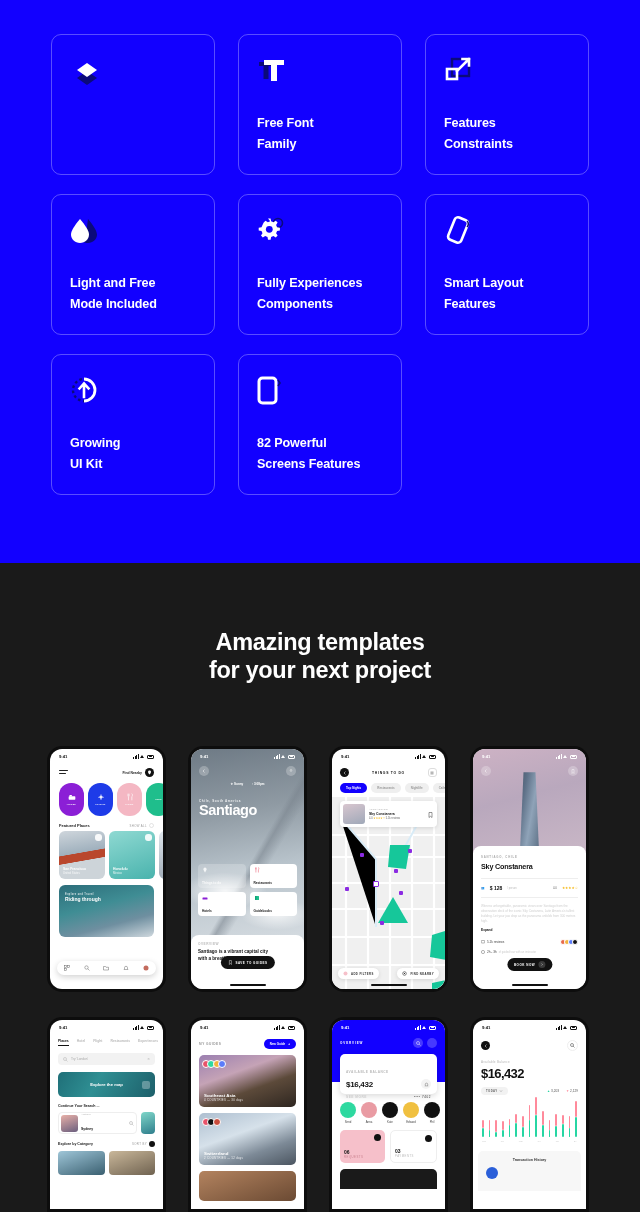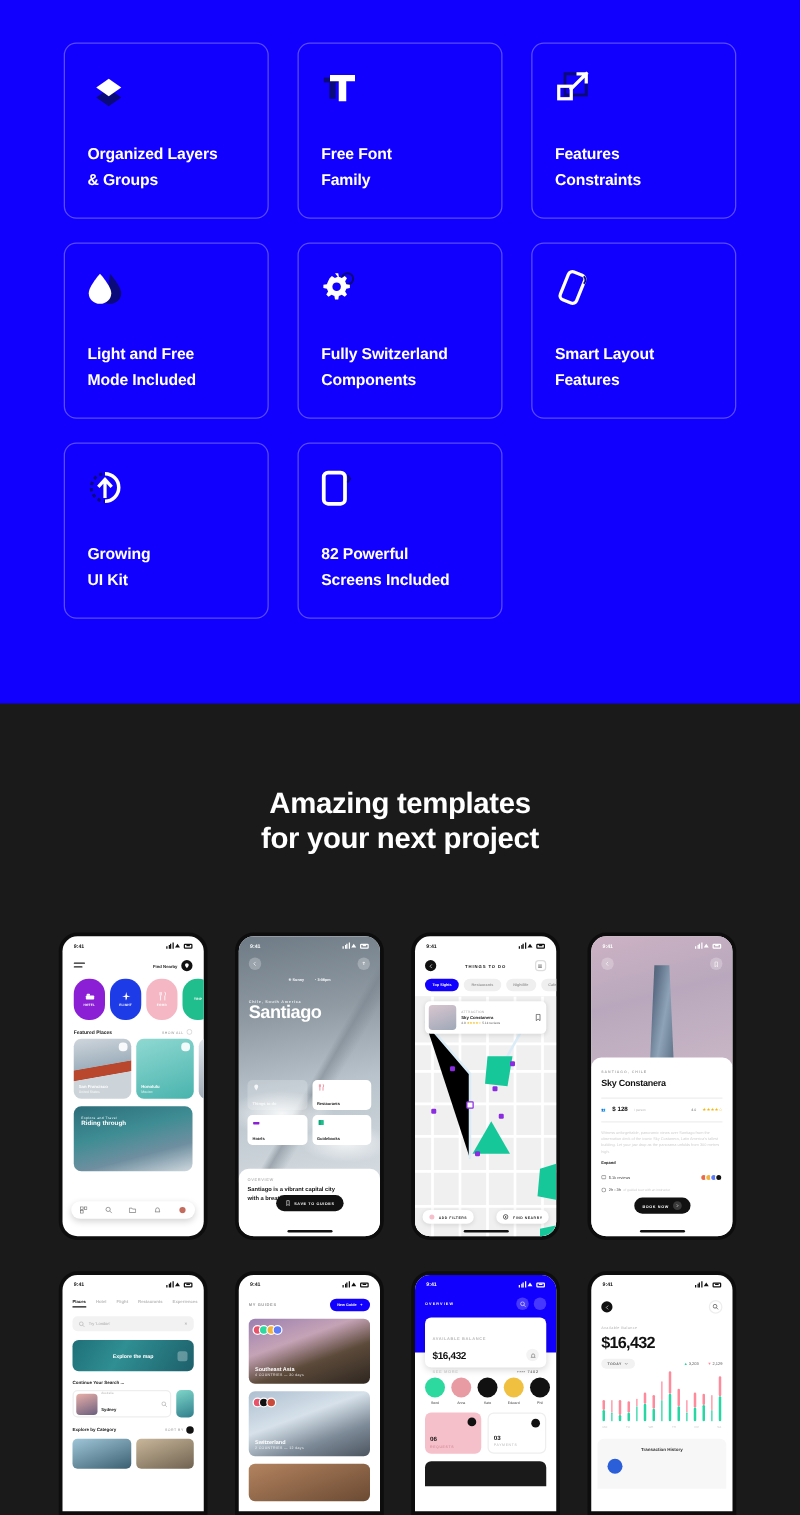--- a/index.html
+++ b/index.html
@@ -282,24 +282,20 @@
 <section class="features-section">
   <div class="features-grid">
 
     <div class="feature-card">
       <span class="fc-icon">
         <svg width="34" height="34" viewBox="0 0 34 34">
           <path d="M17 14 L27 21 L17 28 L7 21 Z" fill="#0b0a7a"></path>
           <path d="M17 6 L27 13 L17 20 L7 13 Z" fill="#fff"></path>
         </svg>
       </span>
-      <div class="fc-text">
-        <span>Organized Layers</span><br>
-        <span>&amp; Groups</span>
-      </div>
     </div>
 
 
     <div class="feature-card">
       <span class="fc-icon">
         <svg width="34" height="34" viewBox="0 0 34 34">
           <path d="M2 5 H16 V9 H11.5 V22 H6.5 V9 H2 Z" fill="#0b0a7a"></path>
           <path d="M7 3 H27 V8 H20 V24 H14 V8 H7 Z" fill="#fff"></path>
         </svg>
       </span>
@@ -338,21 +334,21 @@
 
     <div class="feature-card">
       <span class="fc-icon">
         <svg width="34" height="34" viewBox="0 0 34 34">
           <circle cx="21" cy="6" r="4.5" fill="none" stroke="#0b0a7a" stroke-width="1.6"></circle>
           <path d="M11 1.5 l2.6 0 .5 2.8 2.3 1 2.4-1.5 1.8 1.8-1.5 2.4 1 2.3 2.8 .5 0 2.6-2.8 .5-1 2.3 1.5 2.4-1.8 1.8-2.4-1.5-2.3 1-.5 2.8-2.6 0-.5-2.8-2.3-1-2.4 1.5-1.8-1.8 1.5-2.4-1-2.3-2.8-.5 0-2.6 2.8-.5 1-2.3L6.7 5.6 8.5 3.8l2.4 1.5 2.3-1z" fill="#fff"></path>
           <circle cx="12.3" cy="12.3" r="3.4" fill="#1200FF"></circle>
         </svg>
       </span>
       <div class="fc-text">
-        <span>Fully Switzerland</span><br>
+        <span>Fully Experiences</span><br>
         <span>Components</span>
       </div>
     </div>
 
     <div class="feature-card">
       <span class="fc-icon">
         <svg width="34" height="34" viewBox="0 0 34 34">
           <g transform="rotate(22 14 13)">
             <rect x="7" y="1" width="14" height="24" rx="3.5" fill="none" stroke="#fff" stroke-width="2.6"></rect>
           </g>
@@ -381,21 +377,21 @@
 
     <div class="feature-card">
       <span class="fc-icon">
         <svg width="34" height="34" viewBox="0 0 34 34">
           <rect x="2" y="1" width="17" height="25" rx="3.5" fill="none" stroke="#fff" stroke-width="3"></rect>
           <path d="M21 3 l2 3 -2 3" fill="none" stroke="#0b0a7a" stroke-width="1.6"></path>
         </svg>
       </span>
       <div class="fc-text">
         <span>82 Powerful</span><br>
-        <span>Screens Included</span>
+        <span>Screens Features</span>
       </div>
     </div>
 
   </div>
 </section>
 
 <section class="templates-section">
   <h2 class="tpl-heading">
     <span>Amazing templates</span><br>
     <span>for your next project</span>

